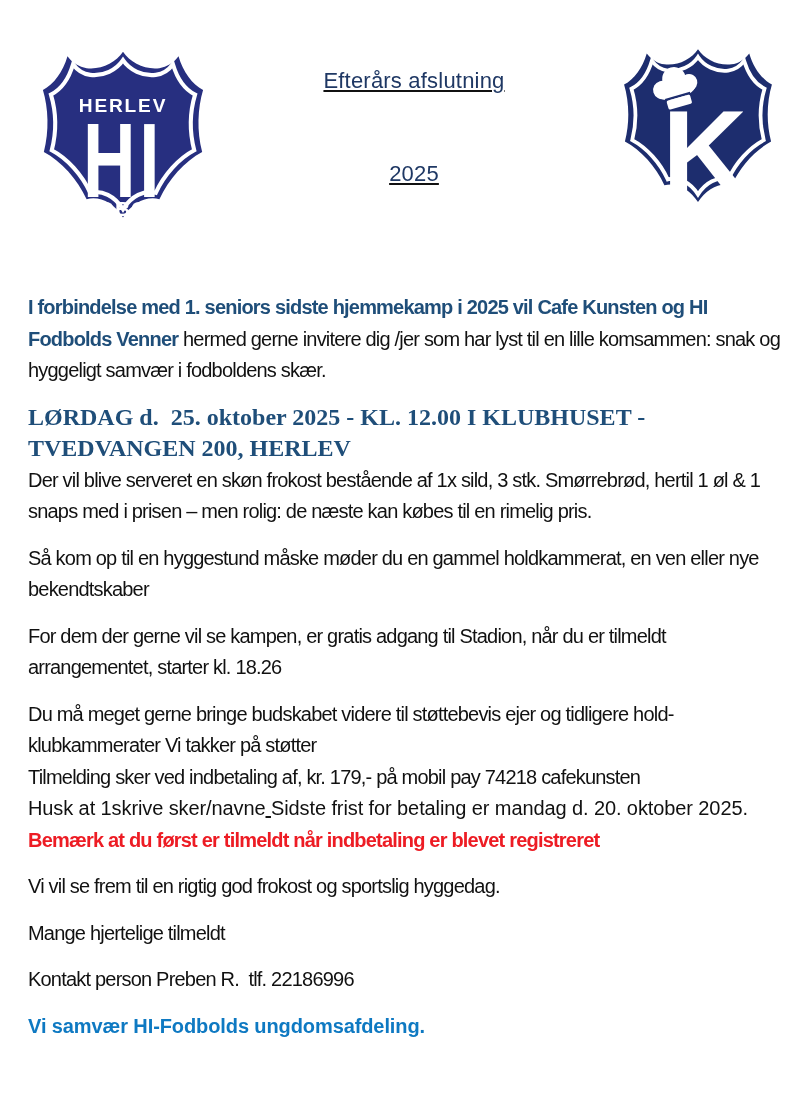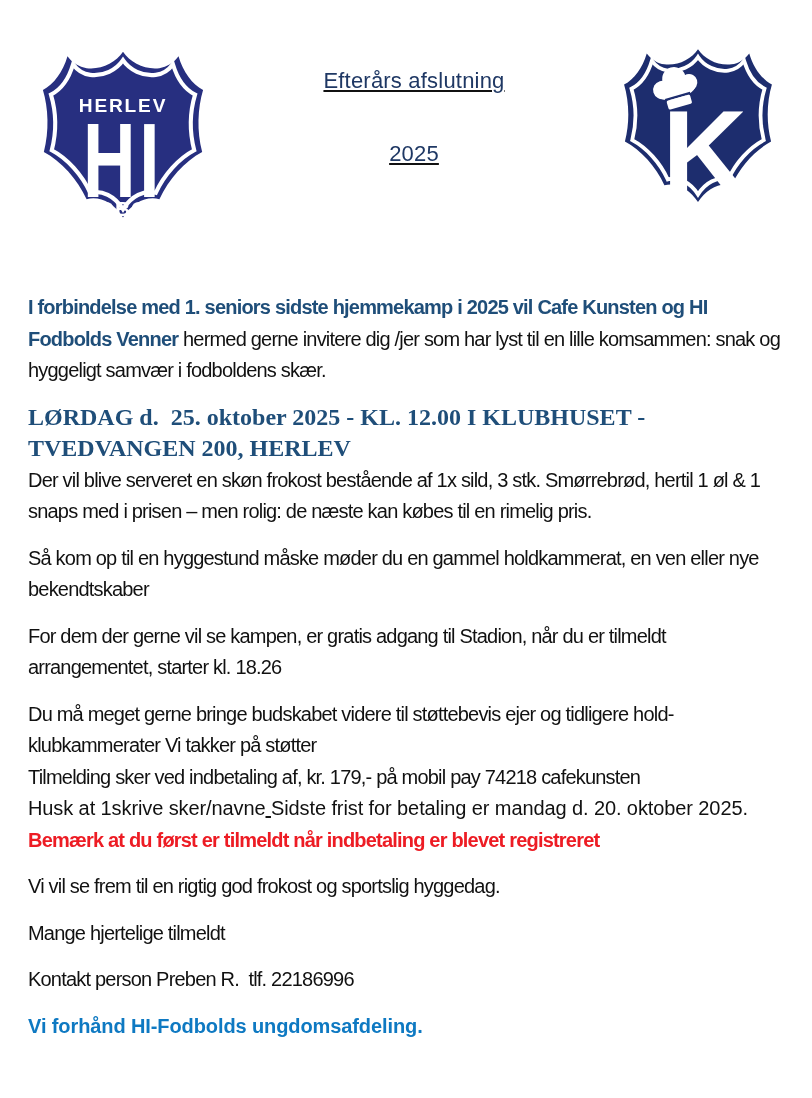--- a/index.html
+++ b/index.html
@@ -34,21 +34,21 @@
   .title-block{
     flex:1;
     text-align:center;
     margin-top:28px;
   }
   .title-line{
     font-size:22px;
     color:var(--navy-title);
     letter-spacing:0.2px;
   }
-  .title-year{margin-top:47px;}
+  .title-year{margin-top:67px;}
   .logo-left{margin-top:2px;}
   .logo-right{margin-top:-10px;}
 
   
   .content{padding:2px 30px 0 28px;}
   .content p{white-space:pre-wrap;}
   .narrow{
     font-size:20px;
     letter-spacing:-0.8px;
     line-height:31.5px;
@@ -138,16 +138,16 @@
     </div>
 
     <p class="narrow gap">Vi vil se frem til en rigtig god frokost og sportslig hyggedag.</p>
 
     <div class="gap">
       <p class="narrow">Mange hjertelige tilmeldt</p>
     </div>
 
     <p class="narrow gap">Kontakt person Preben R.  tlf. 22186996</p>
 
-    <p class="normalw support-line">Vi forhånd HI-Fodbolds ungdomsafdeling.</p>
+    <p class="normalw support-line">Vi samvær HI-Fodbolds ungdomsafdeling.</p>
 
   </main>
 </div>
 
 </body></html>

